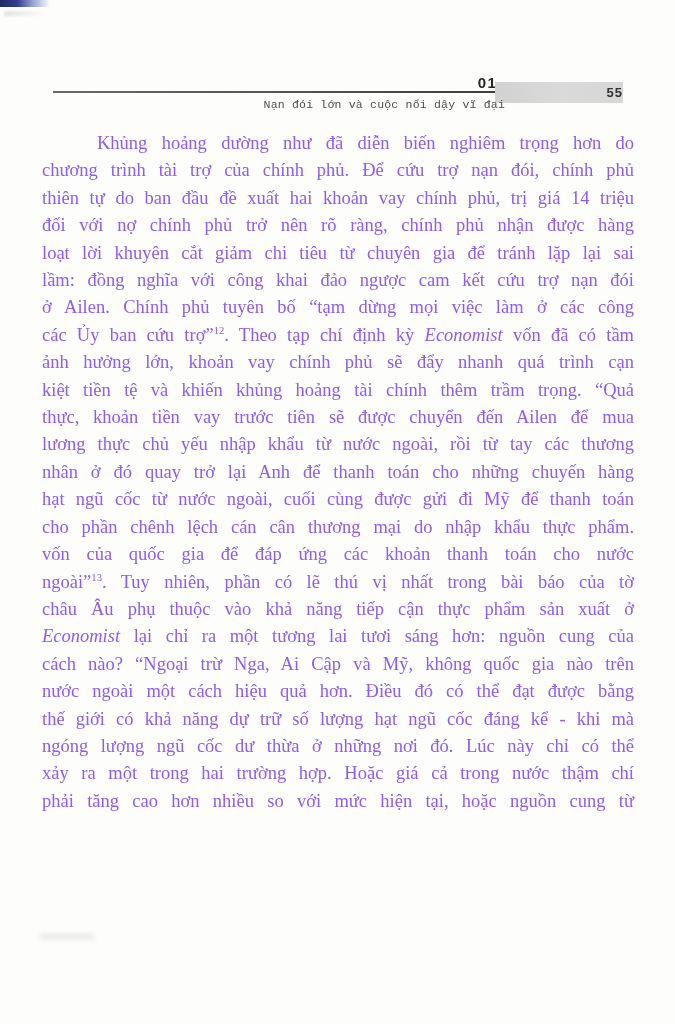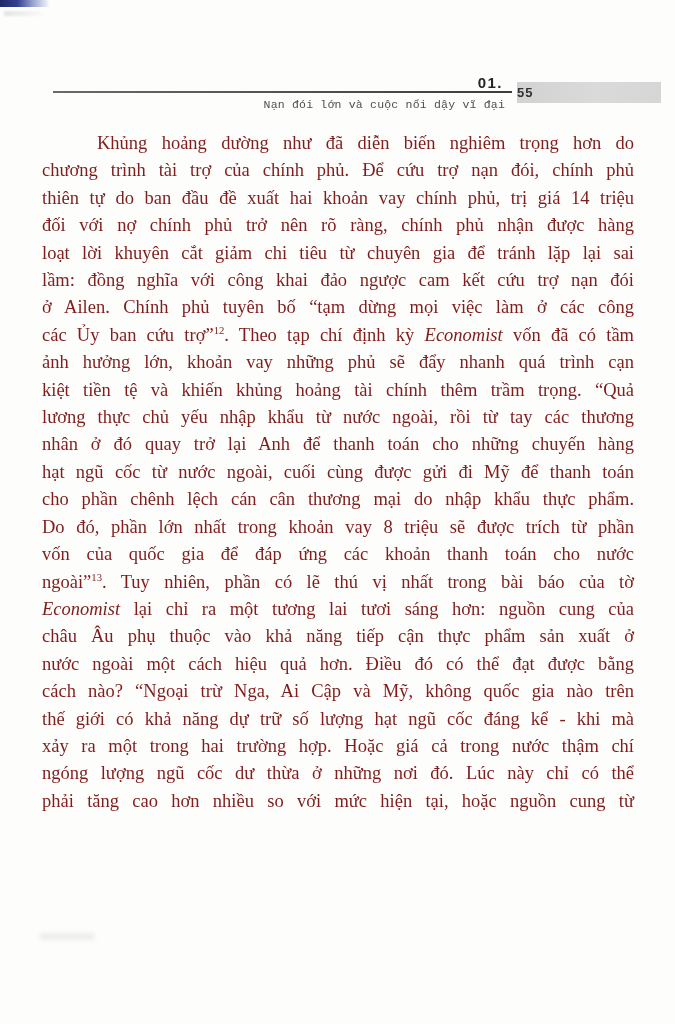--- a/index.html
+++ b/index.html
@@ -55,28 +55,28 @@
   .header-rule {
     position: absolute;
     left: 53px;
     top: 91px;
     width: 459px;
     height: 2px;
     background: linear-gradient(to right, #6a6a6a, #3c3c3c);
   }
   .page-band {
     position: absolute;
-    left: 517px;
+    left: 495px;
     top: 82px;
-    width: 144px;
+    width: 128px;
     height: 21px;
     background: linear-gradient(to right, #d2d2d2 0%, #dadada 55%, #d6d6d6 100%);
     display: flex;
     align-items: center;
-    justify-content: flex-start;
+    justify-content: flex-end;
   }
   .page-num {
     font-family: "Liberation Sans", "DejaVu Sans", sans-serif;
     font-weight: bold;
     font-size: 13px;
     letter-spacing: 1px;
     color: #333333;
   }
   .running-head {
     position: absolute;
@@ -87,21 +87,21 @@
     color: #4e4e4e;
     letter-spacing: 0.2px;
   }
 
   
   .body-text {
     position: absolute;
     left: 42px;
     top: 130px;
     width: 592px;
-    color: #7f1d1d;
+    color: #8b5cf6;
     font-size: 18.5px;
   }
   .line {
     line-height: 27.4px;
     text-align: justify;
     text-align-last: justify;
     word-spacing: 0.5px;
   }
   .line.indent {
     padding-left: 55px;
@@ -134,34 +134,34 @@
 
   <main class="body-text" id="body-lines">
       <div class="line indent"><span>Khủng hoảng dường như đã diễn biến nghiêm trọng hơn do</span></div>
       <div class="line"><span>chương trình tài trợ của chính phủ. Để cứu trợ nạn đói, chính phủ</span></div>
       <div class="line"><span>thiên tự do ban đầu đề xuất hai khoản vay chính phủ, trị giá 14 triệu</span></div>
       <div class="line"><span>đối với nợ chính phủ trở nên rõ ràng, chính phủ nhận được hàng</span></div>
       <div class="line"><span>loạt lời khuyên cắt giảm chi tiêu từ chuyên gia để tránh lặp lại sai</span></div>
       <div class="line"><span>lầm: đồng nghĩa với công khai đảo ngược cam kết cứu trợ nạn đói</span></div>
       <div class="line"><span>ở Ailen. Chính phủ tuyên bố “tạm dừng mọi việc làm ở các công</span></div>
       <div class="line"><span>các Ủy ban cứu trợ”</span><sup>12</sup><span>. Theo tạp chí định kỳ </span><em>Economist</em><span> vốn đã có tầm</span></div>
-      <div class="line"><span>ảnh hưởng lớn, khoản vay những phủ sẽ đẩy nhanh quá trình cạn</span></div>
+      <div class="line"><span>ảnh hưởng lớn, khoản vay chính phủ sẽ đẩy nhanh quá trình cạn</span></div>
       <div class="line"><span>kiệt tiền tệ và khiến khủng hoảng tài chính thêm trầm trọng. “Quả</span></div>
+      <div class="line"><span>thực, khoản tiền vay trước tiên sẽ được chuyển đến Ailen để mua</span></div>
       <div class="line"><span>lương thực chủ yếu nhập khẩu từ nước ngoài, rồi từ tay các thương</span></div>
       <div class="line"><span>nhân ở đó quay trở lại Anh để thanh toán cho những chuyến hàng</span></div>
       <div class="line"><span>hạt ngũ cốc từ nước ngoài, cuối cùng được gửi đi Mỹ để thanh toán</span></div>
       <div class="line"><span>cho phần chênh lệch cán cân thương mại do nhập khẩu thực phẩm.</span></div>
-      <div class="line"><span>Do đó, phần lớn nhất trong khoản vay 8 triệu sẽ được trích từ phần</span></div>
       <div class="line"><span>vốn của quốc gia để đáp ứng các khoản thanh toán cho nước</span></div>
       <div class="line"><span>ngoài”</span><sup>13</sup><span>. Tuy nhiên, phần có lẽ thú vị nhất trong bài báo của tờ</span></div>
+      <div class="line"><span>châu Âu phụ thuộc vào khả năng tiếp cận thực phẩm sản xuất ở</span></div>
       <div class="line"><em>Economist</em><span> lại chỉ ra một tương lai tươi sáng hơn: nguồn cung của</span></div>
-      <div class="line"><span>châu Âu phụ thuộc vào khả năng tiếp cận thực phẩm sản xuất ở</span></div>
+      <div class="line"><span>cách nào? “Ngoại trừ Nga, Ai Cập và Mỹ, không quốc gia nào trên</span></div>
       <div class="line"><span>nước ngoài một cách hiệu quả hơn. Điều đó có thể đạt được bằng</span></div>
-      <div class="line"><span>cách nào? “Ngoại trừ Nga, Ai Cập và Mỹ, không quốc gia nào trên</span></div>
       <div class="line"><span>thế giới có khả năng dự trữ số lượng hạt ngũ cốc đáng kể - khi mà</span></div>
+      <div class="line"><span>ngóng lượng ngũ cốc dư thừa ở những nơi đó. Lúc này chỉ có thể</span></div>
       <div class="line"><span>xảy ra một trong hai trường hợp. Hoặc giá cả trong nước thậm chí</span></div>
-      <div class="line"><span>ngóng lượng ngũ cốc dư thừa ở những nơi đó. Lúc này chỉ có thể</span></div>
       <div class="line"><span>phải tăng cao hơn nhiều so với mức hiện tại, hoặc nguồn cung từ</span></div>
     </main>
 
   <div class="bottom-smudge"></div>
 
 </div>
 
 </body></html>

